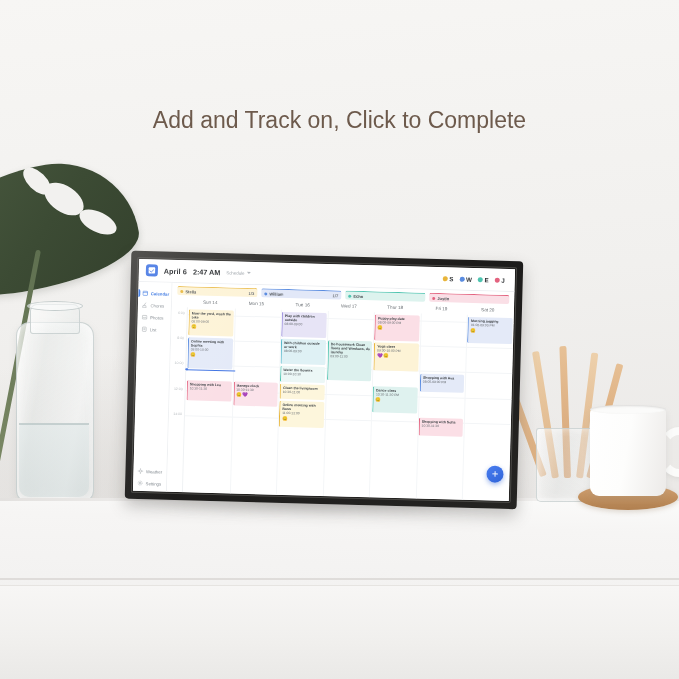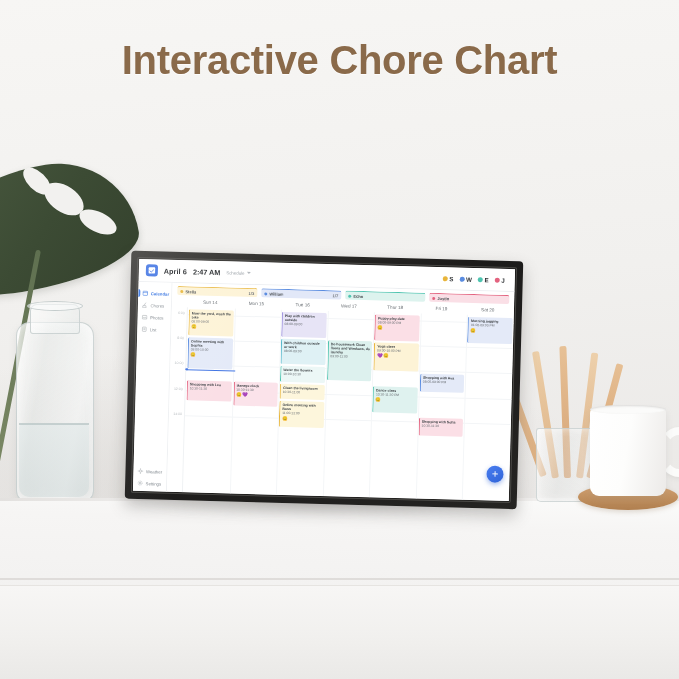--- a/index.html
+++ b/index.html
@@ -158,22 +158,22 @@
     justify-content:center;color:#fff;font-size:11px;line-height:1;font-weight:300;}
 </style>
 </head>
 <body>
 
 <div class="scene">
 
   <div class="wall"></div>
   <div class="wall-shadow"></div>
 
-  <div class="headline">Interactive Chore Chart</div>
   <div class="sub">
+    <div>Add and Track on, Click to Complete</div>
   </div>
 
   <div class="leaf"></div>
   <div class="leaf-notch n1"></div>
   <div class="leaf-notch n2"></div>
   <div class="leaf-notch n3"></div>
   <div class="stem"></div>
   <div class="vase"></div>
   <div class="vase-neck"></div>
   <div class="vase-lip"></div>

